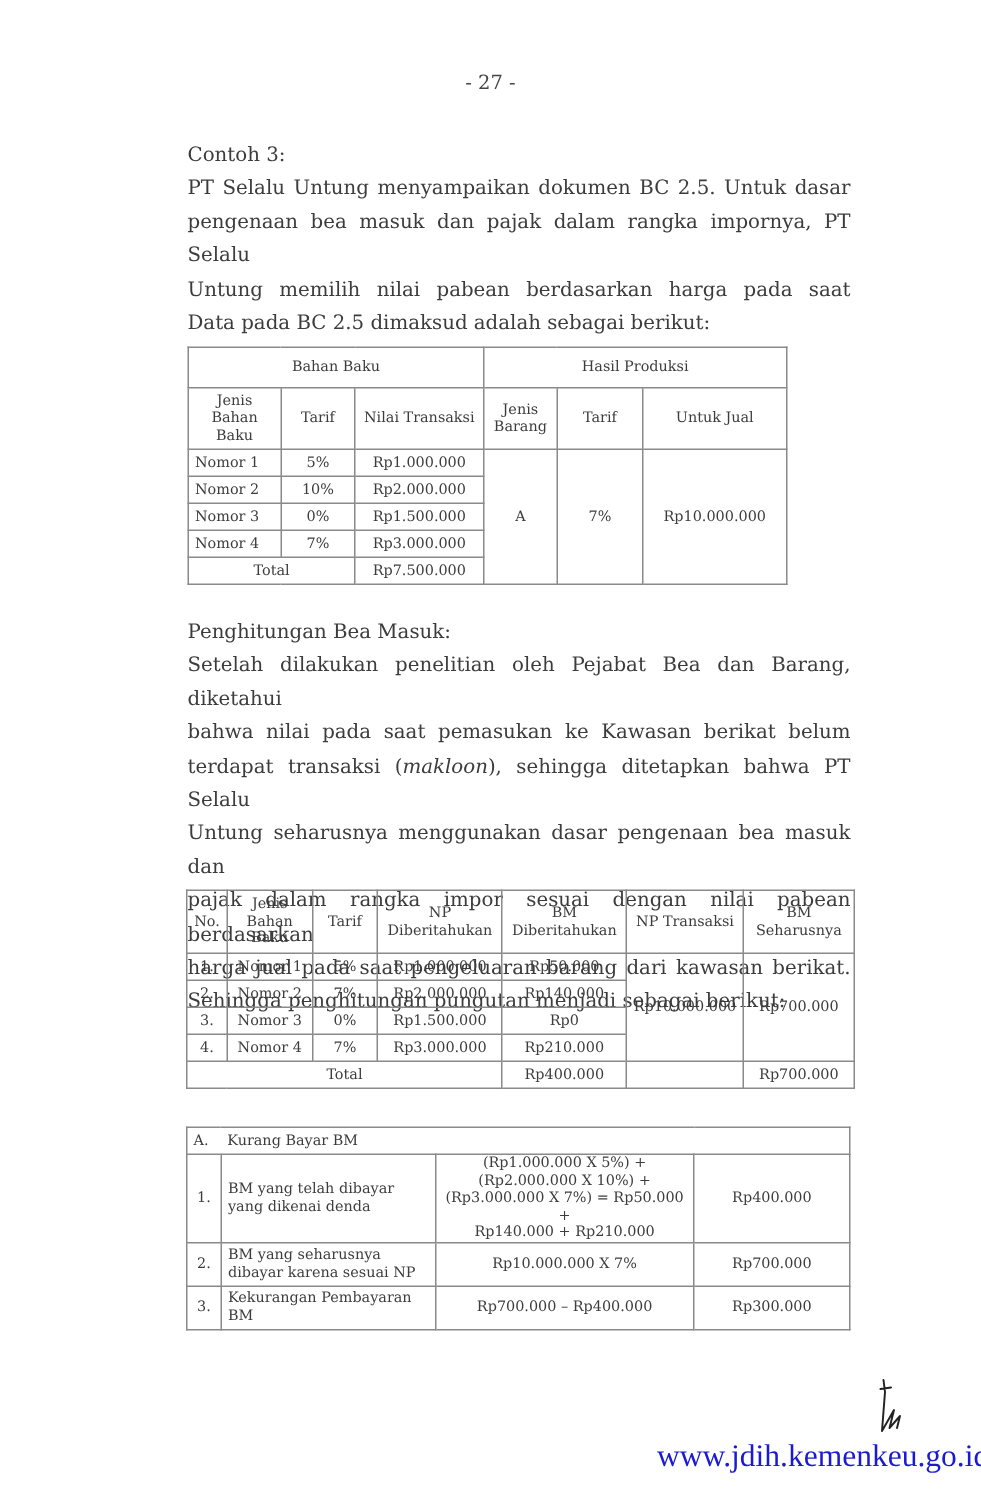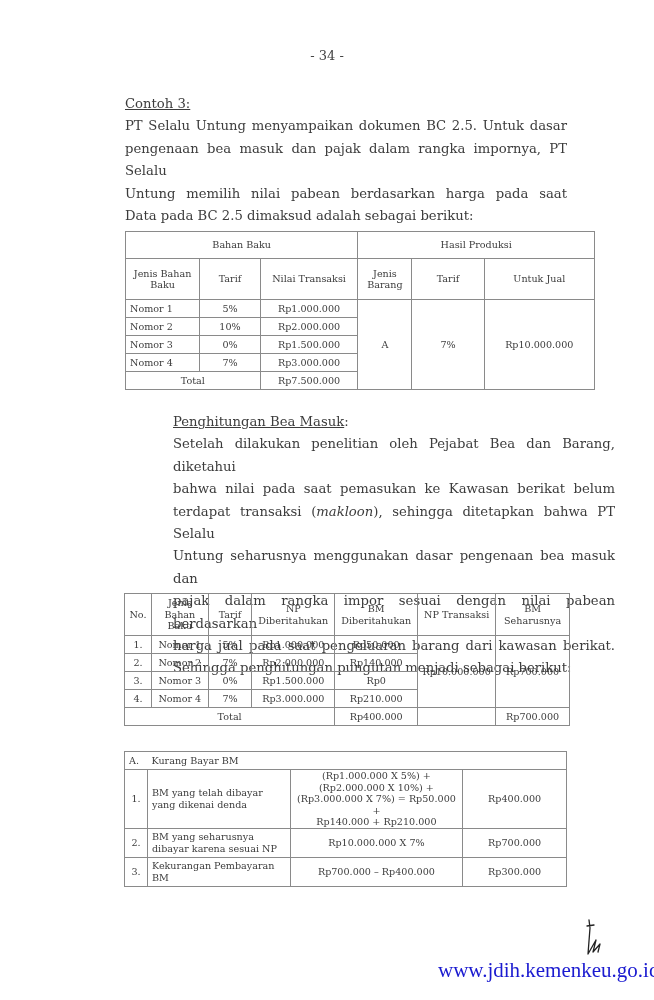--- a/index.html
+++ b/index.html
@@ -2,42 +2,42 @@
 <html><head>
 <meta charset="utf-8">
 <style>
   html, body { margin:0; padding:0; }
   body { width:654px; height:1000px; background:#ffffff; position:relative; overflow:hidden;
          font-family:"DejaVu Serif", serif; color:#3a3a3a; }
   .abs { position:absolute; }
   .pagenum { left:0; width:654px; top:48px; text-align:center; font-size:13px; color:#444; }
   .para { left:125px; width:442px; font-size:13.2px; line-height:22.4px; color:#3c3c3c; text-align:justify; }
   .para p { margin:0; }
-  .heading { text-decoration:underline; }
+  .heading { }
   .just-last { text-align-last:justify; }
   table { border-collapse:collapse; position:absolute; font-size:9.6px; color:#3c3c3c; }
   td { border:1px solid #8a8a8a; text-align:center; vertical-align:middle; padding:0 4px; line-height:11.5px; }
   td.l { text-align:left; }
   .footer { left:438px; top:958px; font-family:Liberation Serif, serif; font-size:21px; color:#1a1ad0; }
   .sig { left:580px; top:918px; }
 </style>
 </head>
 <body>
 
-<div class="abs pagenum">- 34 -</div>
+<div class="abs pagenum">- 27 -</div>
 
 <div class="abs para" style="top:93px;">
   <p class="heading">Contoh 3:</p>
   <p class="just-last">PT Selalu Untung menyampaikan dokumen BC 2.5. Untuk dasar</p>
   <p class="just-last">pengenaan bea masuk dan pajak dalam rangka impornya, PT Selalu</p>
   <p class="just-last">Untung memilih nilai pabean berdasarkan harga pada saat</p>
   <p>Data pada BC 2.5 dimaksud adalah sebagai berikut:</p>
 </div>
 
-<table style="left:125px; top:231px; width:470px;">
+<table style="left:125px; top:231px; width:400px;">
   <colgroup>
     <col style="width:70px">
       <col style="width:57px">
       <col style="width:92px">
     <col style="width:51px">
       <col style="width:68px">
       <col style="width:104px">
   </colgroup>
   <tbody>
       <tr style="height:27px;">
@@ -75,21 +75,21 @@
     <td>7%</td>
     <td>Rp3.000.000</td>
   </tr>
   <tr style="height:18px;">
     <td colspan="2">Total</td>
     <td>Rp7.500.000</td>
   </tr>
 </tbody>
   </table>
 
-<div class="abs para" style="top:411px;margin-left:48px;">
+<div class="abs para" style="top:411px;">
   <p><span class="heading">Penghitungan Bea Masuk</span><span>:</span></p>
   <p class="just-last">Setelah dilakukan penelitian oleh Pejabat Bea dan Barang, diketahui</p>
   <p class="just-last">bahwa nilai pada saat pemasukan ke Kawasan berikat belum</p>
   <p class="just-last"><span>terdapat transaksi (</span><i>makloon</i><span>), sehingga ditetapkan bahwa PT Selalu</span></p>
   <p class="just-last">Untung seharusnya menggunakan dasar pengenaan bea masuk dan</p>
   <p class="just-last">pajak dalam rangka impor sesuai dengan nilai pabean berdasarkan</p>
   <p class="just-last">harga jual pada saat pengeluaran barang dari kawasan berikat.</p>
   <p>Sehingga penghitungan pungutan menjadi sebagai berikut:</p>
 </div>
 

